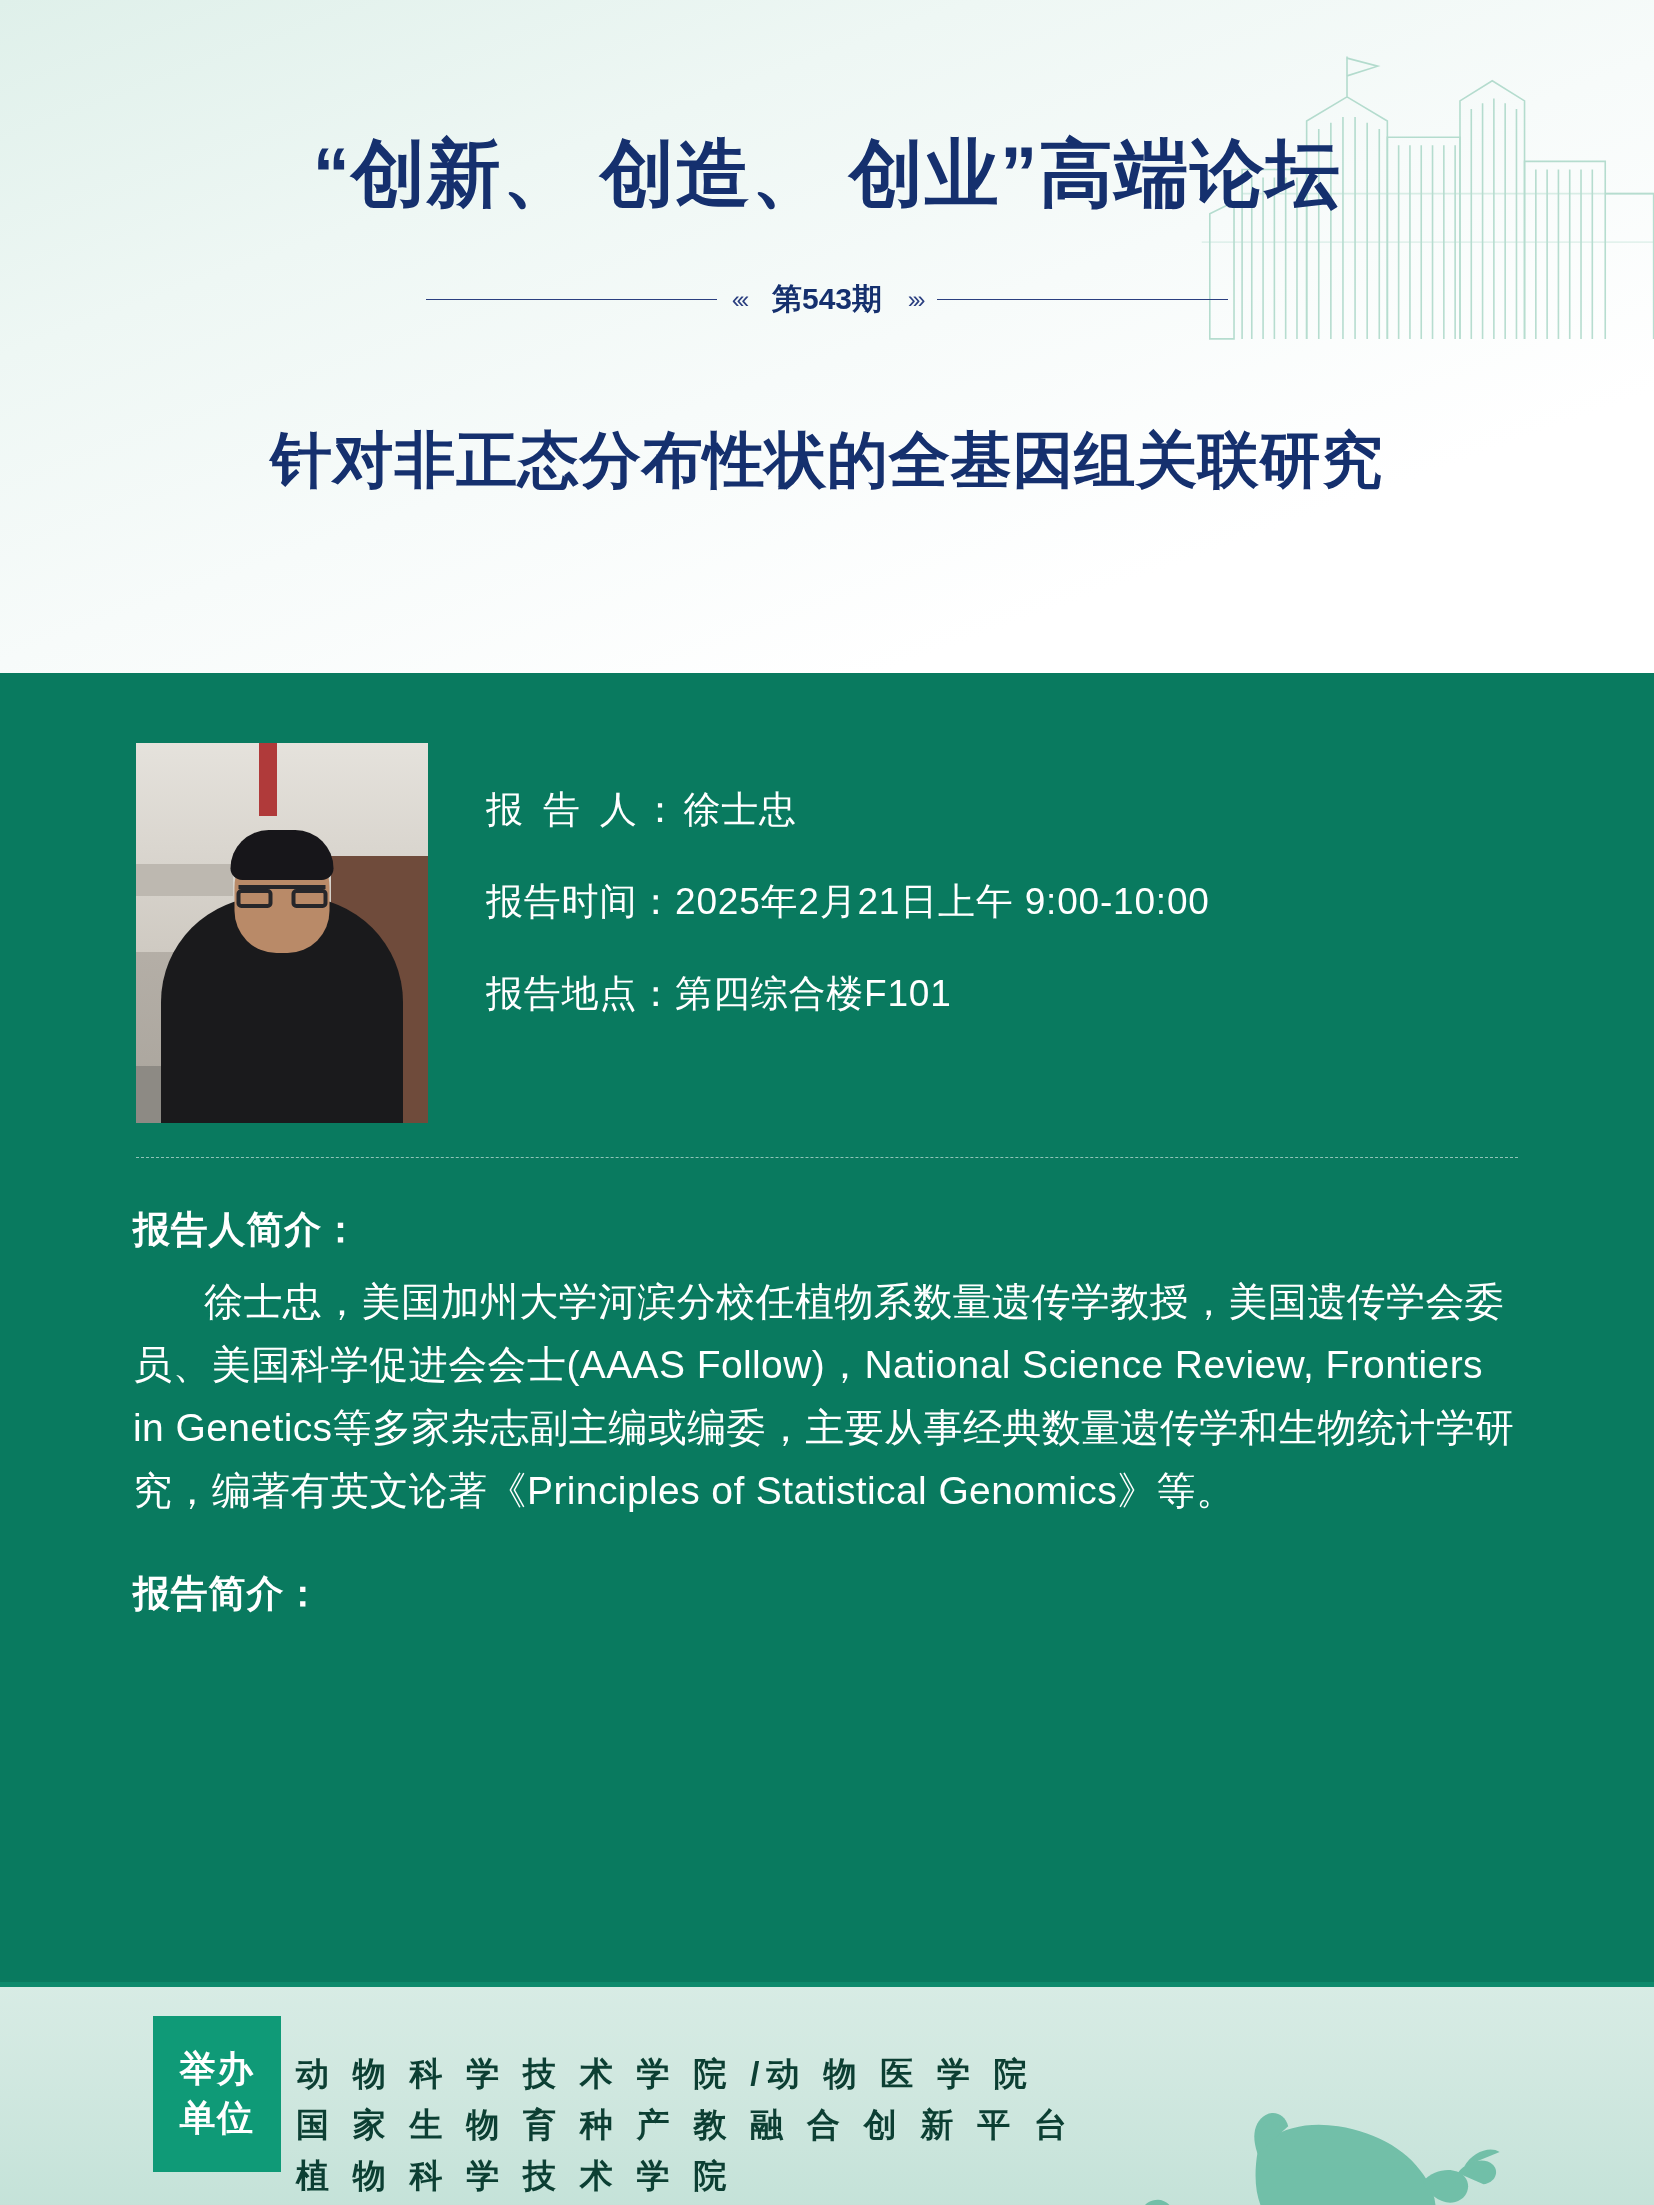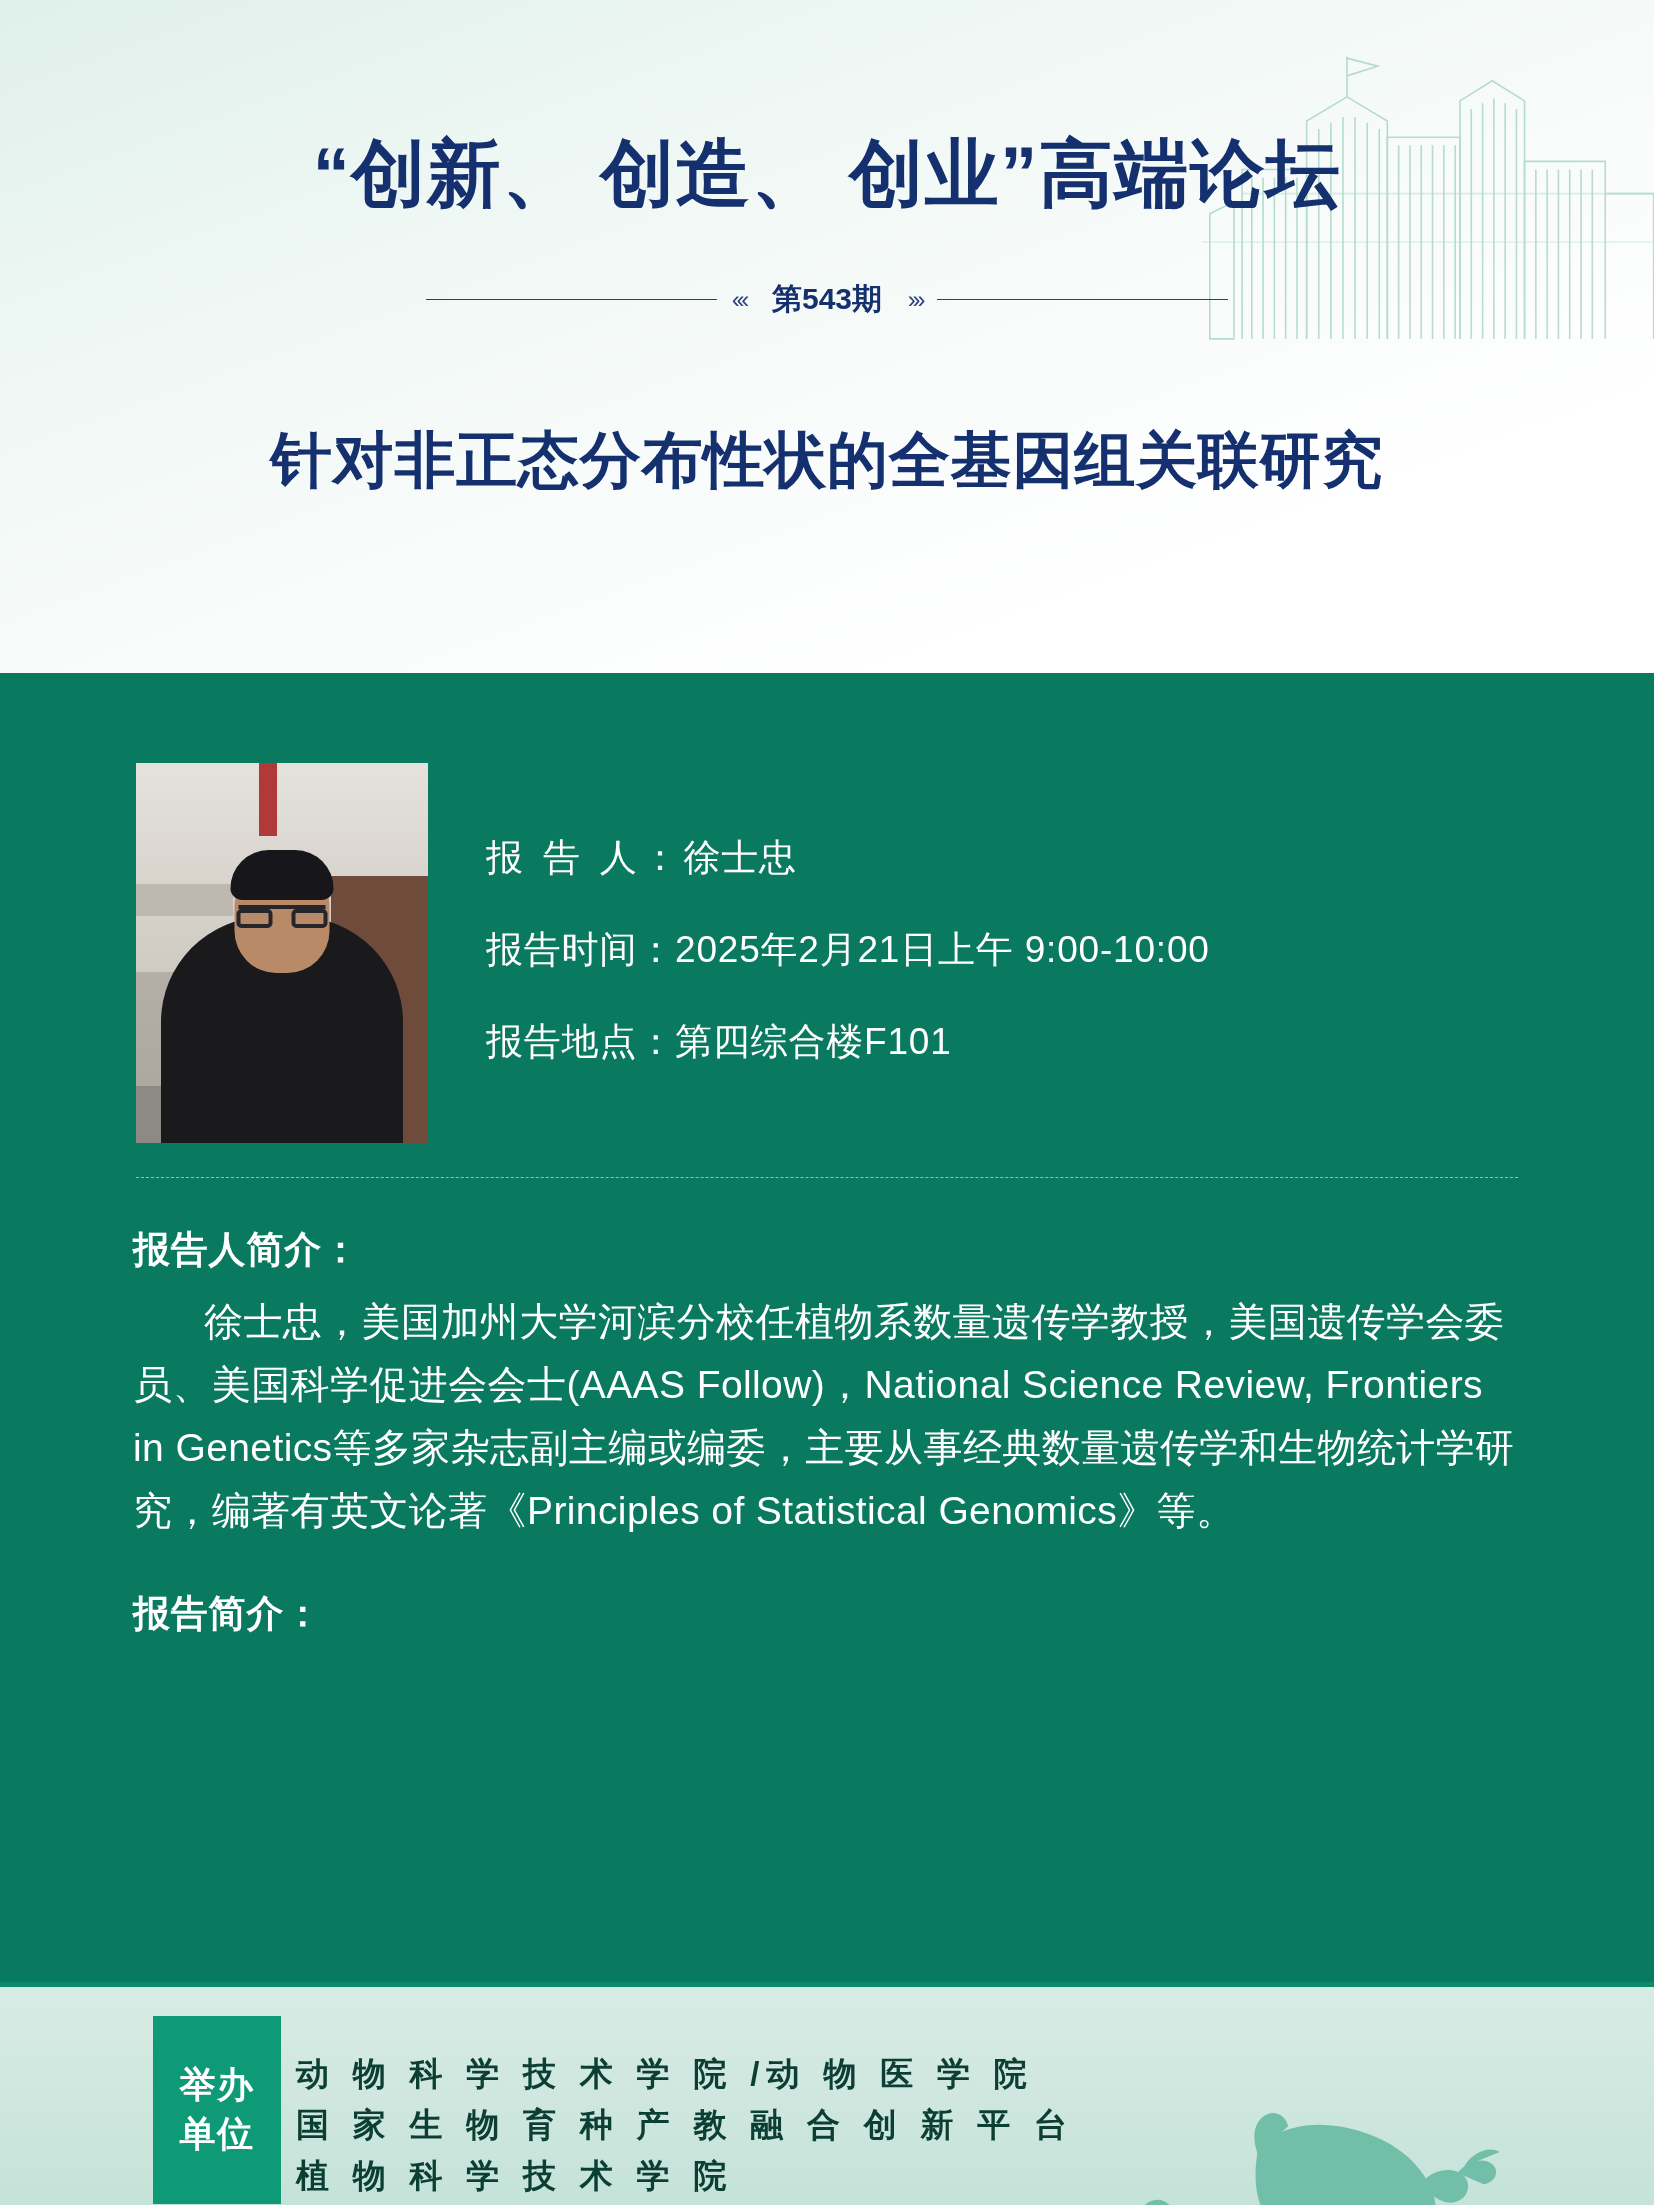--- a/index.html
+++ b/index.html
@@ -92,22 +92,22 @@
     position: relative;
     width: 100%;
     height: 1309px;
     background: #097a5f;
     color: #ffffff;
     box-sizing: border-box;
     padding: 0;
   }
   .speaker-block {
     display: flex;
-    align-items: center;
-    padding: 90px 0 0 136px;
+    align-items: flex-start;
+    padding: 70px 0 0 136px;
   }
   .portrait {
     width: 292px;
     height: 380px;
     flex: 0 0 auto;
     background: linear-gradient(180deg, #cfcbc4 0%, #b9b3ab 35%, #a9a49c 100%);
     position: relative;
     overflow: hidden;
   }
   
@@ -196,21 +196,21 @@
   }
   .footer-topline {
     position: absolute; top: 0; left: 0; width: 100%; height: 4.8px;
     background: #0d8a6c;
   }
   .org-badge {
     position: absolute;
     left: 153px;
     top: 34px;
     width: 128px;
-    height: 188px;
+    height: 156px;
     background: #0f9a77;
     color: #ffffff;
     display: flex;
     flex-direction: column;
     align-items: center;
     justify-content: center;
     font-size: 36px;
     font-weight: bold;
     line-height: 1.35;
     letter-spacing: 1.6px;

